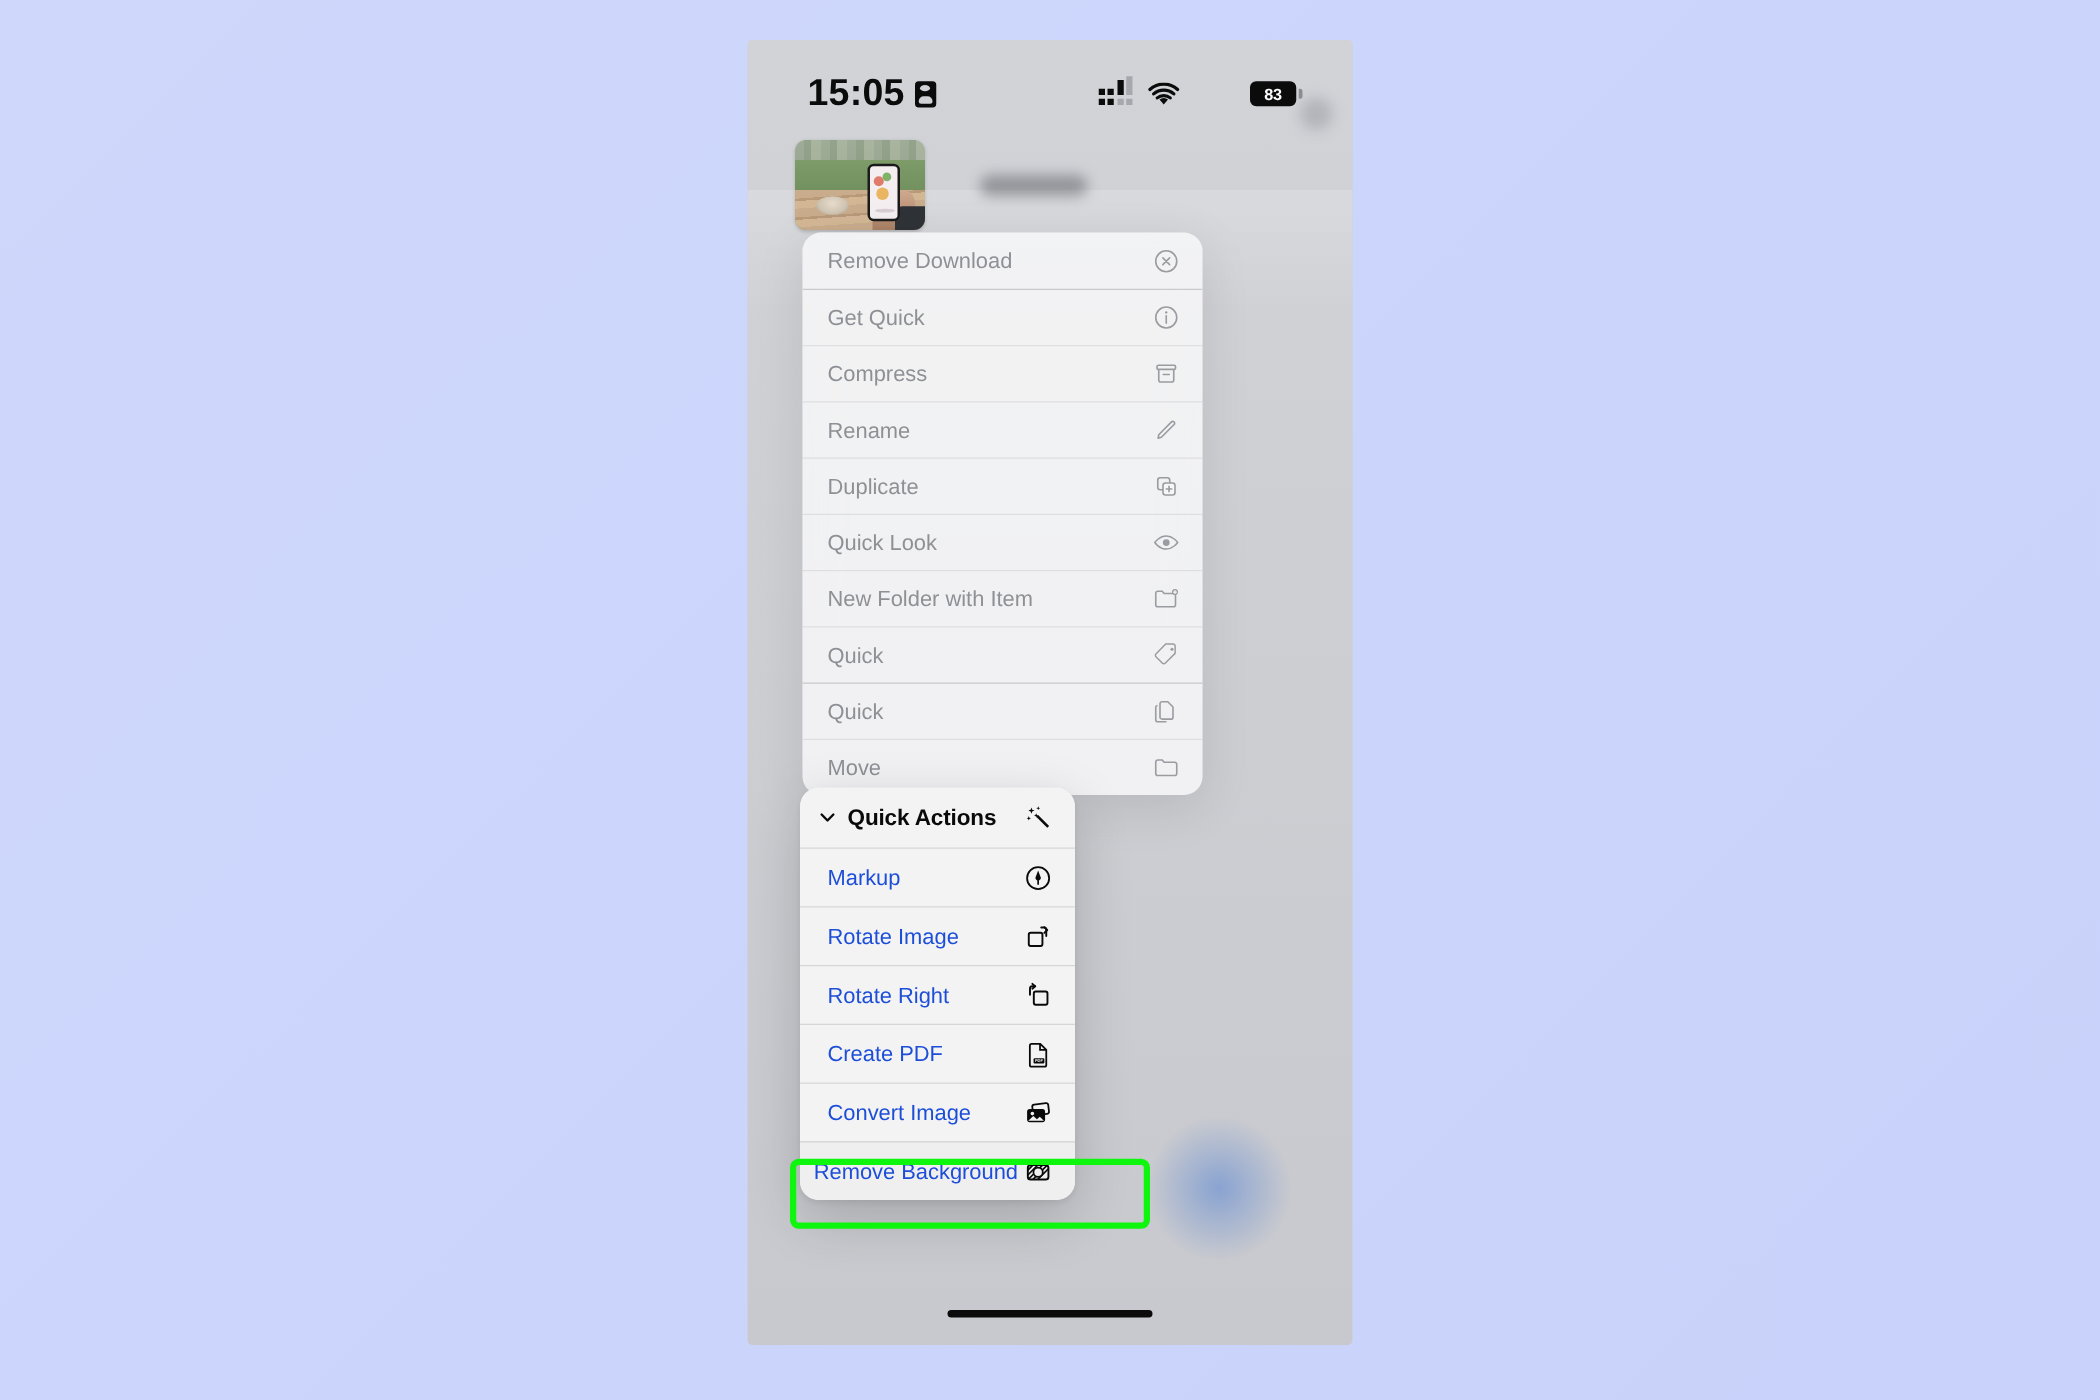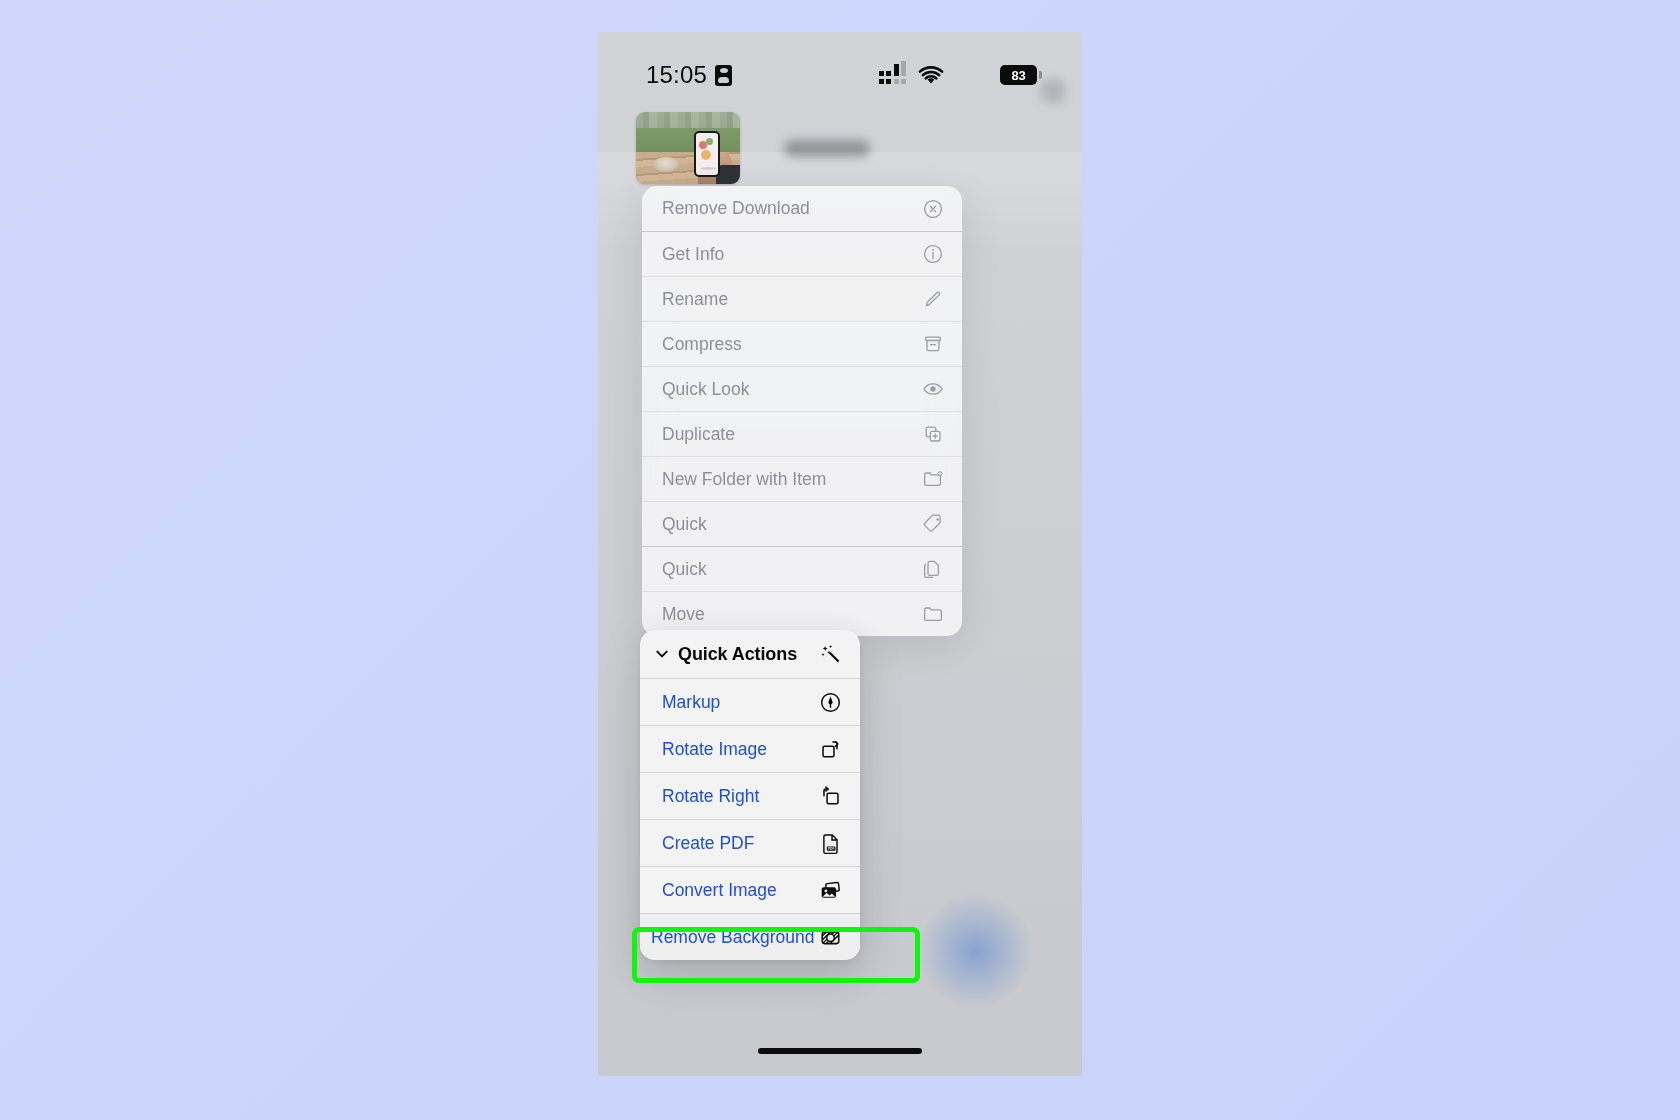--- a/index.html
+++ b/index.html
@@ -36,21 +36,21 @@
   }
 
   
   #statusbar {
     position: absolute; left: 0; right: 0; top: 0; height: 64px;
     display: flex; align-items: center; justify-content: space-between;
     padding: 22px 40px 0 48px;
     color: #0b0b0c;
   }
   #status-left { display: flex; align-items: center; gap: 8px; }
-  #clock { font-size: 24px; font-weight: 400; letter-spacing: 0.2px; }
+  #clock { font-size: 30px; font-weight: 700; letter-spacing: 0.2px; }
   .recording-glyph {
     width: 17px; height: 21px; border-radius: 3px; background: #0b0b0c;
     position: relative;
   }
   .recording-glyph::before {
     content:""; position:absolute; left:4.5px; top:3px; width:8px; height:5px;
     border-radius: 50%; background:#d0d1d5;
   }
   .recording-glyph::after {
     content:""; position:absolute; left:3px; bottom:3px; width:11px; height:6px;
@@ -258,67 +258,67 @@
       <span class="lbl">Remove Download</span>
       <span class="ico">
         <svg viewBox="0 0 22 22">
             <circle cx="11" cy="11" r="8.4" fill="none" stroke="#9a9ca1" stroke-width="1.3"></circle>
             <path d="M8.3 8.3l5.4 5.4M13.7 8.3l-5.4 5.4" stroke="#9a9ca1" stroke-width="1.3" stroke-linecap="round"></path>
           </svg>
       </span>
     </div>
 
     <div class="mrow groupstart">
-      <span class="lbl">Get Info</span>
+      <span class="lbl">Get Quick</span>
       <span class="ico">
         <svg viewBox="0 0 22 22">
             <circle cx="11" cy="11" r="8.4" fill="none" stroke="#9a9ca1" stroke-width="1.3"></circle>
             <circle cx="11" cy="6.9" r="0.95" fill="#9a9ca1"></circle>
             <path d="M11 9.6v6" stroke="#9a9ca1" stroke-width="1.3" stroke-linecap="round"></path>
           </svg>
       </span>
     </div>
 
     <div class="mrow">
-      <span class="lbl">Rename</span>
-      <span class="ico">
-        <svg viewBox="0 0 22 22">
-            <path d="M4.5 17.5l2.6-.7L17.3 6.6a1.4 1.4 0 0 0 0-2l-.1-.1a1.4 1.4 0 0 0-2 0L5 14.8z" fill="none" stroke="#9a9ca1" stroke-width="1.3" stroke-linejoin="round"></path>
-          </svg>
-      </span>
-    </div>
-
-    <div class="mrow">
       <span class="lbl">Compress</span>
       <span class="ico">
         <svg viewBox="0 0 22 22">
             <rect x="3.6" y="4.2" width="14.8" height="3.3" rx="1" fill="none" stroke="#9a9ca1" stroke-width="1.3"></rect>
             <path d="M5 7.8v8.2a1.6 1.6 0 0 0 1.6 1.6h8.8a1.6 1.6 0 0 0 1.6-1.6V7.8" fill="none" stroke="#9a9ca1" stroke-width="1.3"></path>
             <path d="M8.6 11.6h4.8" stroke="#9a9ca1" stroke-width="1.3" stroke-linecap="round"></path>
           </svg>
       </span>
     </div>
 
     <div class="mrow">
-      <span class="lbl">Quick Look</span>
-      <span class="ico">
-        <svg viewBox="0 0 22 22">
-            <path d="M1.9 11S5.3 5.8 11 5.8 20.1 11 20.1 11 16.7 16.2 11 16.2 1.9 11 1.9 11z" fill="none" stroke="#9a9ca1" stroke-width="1.3"></path>
-            <circle cx="11" cy="11" r="2.7" fill="#9a9ca1"></circle>
+      <span class="lbl">Rename</span>
+      <span class="ico">
+        <svg viewBox="0 0 22 22">
+            <path d="M4.5 17.5l2.6-.7L17.3 6.6a1.4 1.4 0 0 0 0-2l-.1-.1a1.4 1.4 0 0 0-2 0L5 14.8z" fill="none" stroke="#9a9ca1" stroke-width="1.3" stroke-linejoin="round"></path>
           </svg>
       </span>
     </div>
 
     <div class="mrow">
       <span class="lbl">Duplicate</span>
       <span class="ico">
         <svg viewBox="0 0 22 22">
             <rect x="4.2" y="4.2" width="9.6" height="9.6" rx="2" fill="none" stroke="#9a9ca1" stroke-width="1.3"></rect>
             <rect x="8.4" y="8.4" width="9.6" height="9.6" rx="2" fill="#f7f7f8" stroke="#9a9ca1" stroke-width="1.3"></rect>
             <path d="M13.2 11v4.4M11 13.2h4.4" stroke="#9a9ca1" stroke-width="1.3" stroke-linecap="round"></path>
+          </svg>
+      </span>
+    </div>
+
+    <div class="mrow">
+      <span class="lbl">Quick Look</span>
+      <span class="ico">
+        <svg viewBox="0 0 22 22">
+            <path d="M1.9 11S5.3 5.8 11 5.8 20.1 11 20.1 11 16.7 16.2 11 16.2 1.9 11 1.9 11z" fill="none" stroke="#9a9ca1" stroke-width="1.3"></path>
+            <circle cx="11" cy="11" r="2.7" fill="#9a9ca1"></circle>
           </svg>
       </span>
     </div>
 
     <div class="mrow">
       <span class="lbl">New Folder with Item</span>
       <span class="ico">
         <svg viewBox="0 0 22 22">
             <path d="M2.6 6.6a1.6 1.6 0 0 1 1.6-1.6h3.6l1.5 1.8h7.5a1.6 1.6 0 0 1 1.6 1.6v7.4a1.6 1.6 0 0 1-1.6 1.6H4.2a1.6 1.6 0 0 1-1.6-1.6z" fill="none" stroke="#9a9ca1" stroke-width="1.3"></path>
             <circle cx="18" cy="5.6" r="2.4" fill="#9a9ca1"></circle>

